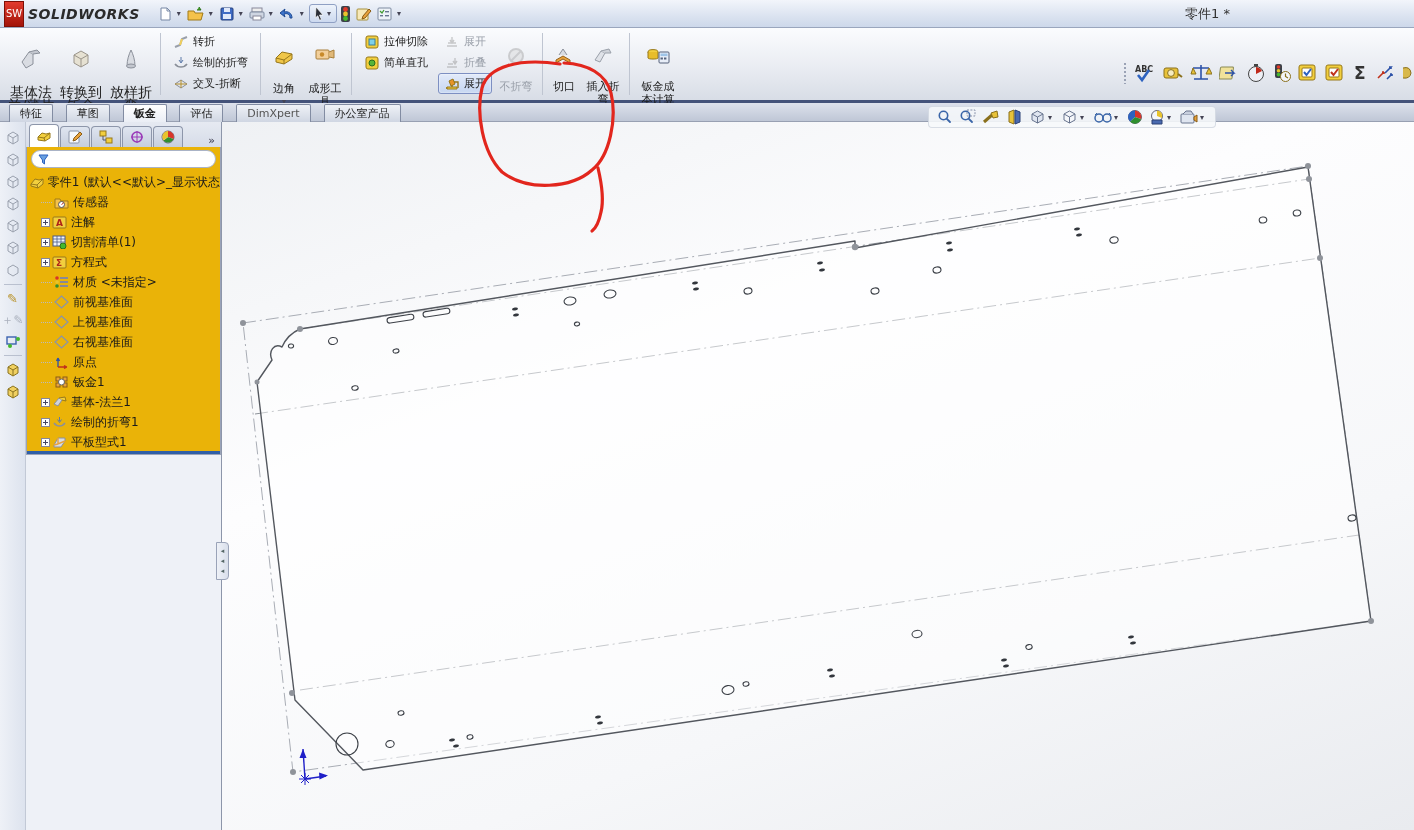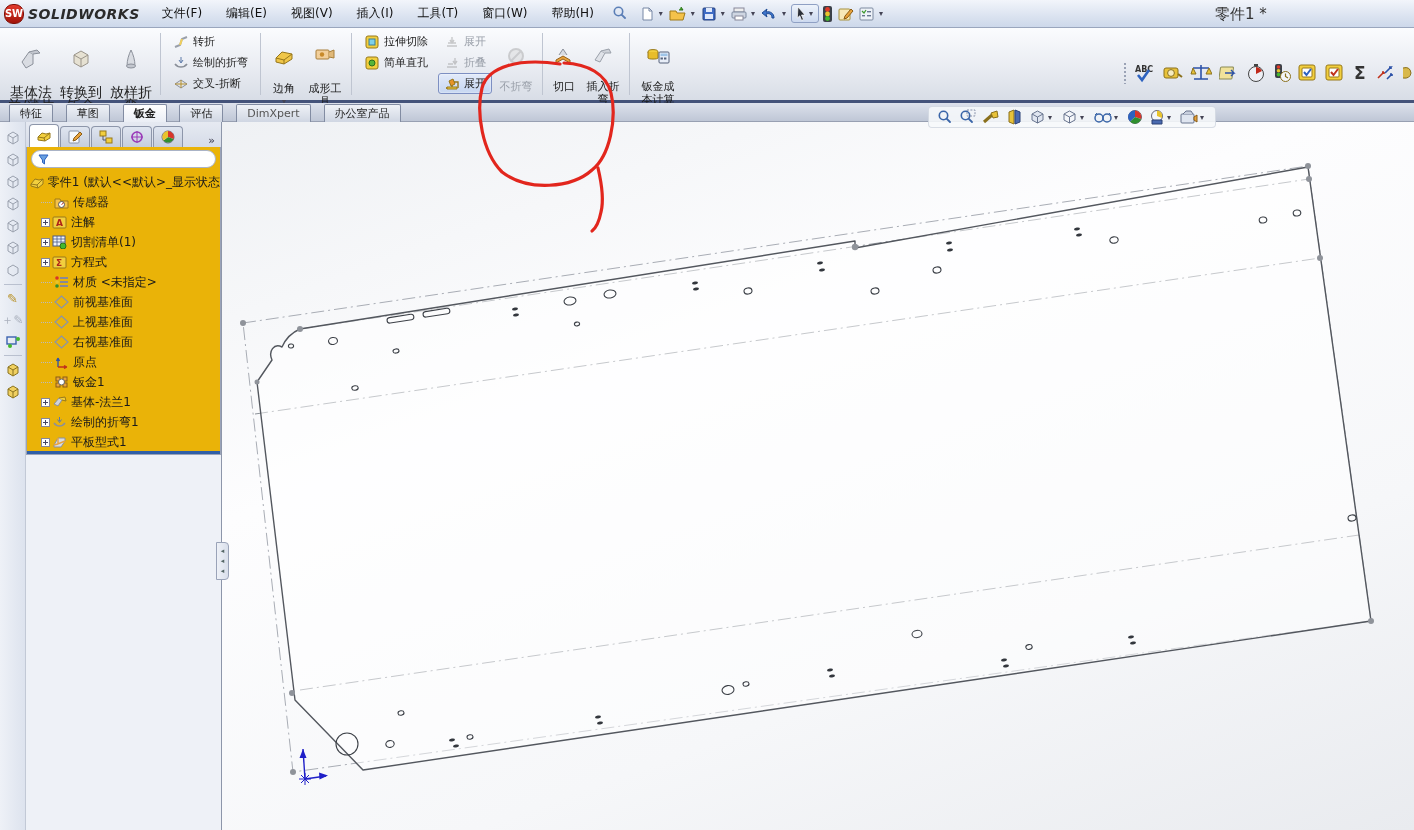--- a/index.html
+++ b/index.html
@@ -4,32 +4,32 @@
 <style>
   * { box-sizing: border-box; margin:0; padding:0; }
   html,body { width:1414px; height:830px; overflow:hidden; font-family:"DejaVu Sans","Liberation Sans",sans-serif; }
   body { position:relative; background:#e9edf5; font-size:12px; color:#1a1a1a; }
 
   
   .titlebar { position:absolute; left:0; top:0; width:1414px; height:28px;
     background:linear-gradient(#f2f5fb,#dbe3f0 60%,#cdd8ea); border-bottom:1px solid #9aa6bd;
     display:flex; align-items:center; }
   .logo { display:flex; align-items:center; gap:4px; padding:0 10px 0 4px; }
-  .swbadge { width:20px; height:20px; background:linear-gradient(#e23b2e,#a31409); color:#fff;
-    font-weight:bold; font-size:10px; display:flex; align-items:center; justify-content:center;
-    border-radius:9px; border:1px solid #7e0f06; }
+  .swbadge { width:20px; height:26px; background:linear-gradient(#e23b2e,#a31409); color:#fff;
+    font-weight:normal; font-size:10px; display:flex; align-items:center; justify-content:center;
+    border-radius:0; border:1px solid #7e0f06; }
   .swtext { font-style:italic; font-weight:bold; font-size:14px; color:#2a2a2a; letter-spacing:0.5px; }
   .menus { display:flex; align-items:center; height:100%; }
   .menu { padding:0 12px; line-height:27px; color:#111; cursor:default; }
   .qsearch { margin:0 6px; opacity:.8; }
   .quickbar { display:flex; align-items:center; gap:2px; margin-left:6px; }
   .qbtn { display:flex; align-items:center; padding:2px 1px; border-radius:3px; }
   .qdrop { font-size:8px; color:#445; margin:0 3px 0 1px; }
   .qsel { border:1px solid #8fa0c4; background:linear-gradient(#eef3fb,#ccd9ef); border-radius:3px; padding:1px 2px; display:flex; align-items:center;}
-  .doctitle { position:absolute; left:1215px; top:5px; font-size:15px; color:#333; }
+  .doctitle { position:absolute; left:1185px; top:5px; font-size:13px; color:#333; }
 
   
   .ribbon { position:absolute; left:0; top:28px; width:1414px; height:75px;
     background:linear-gradient(#fbfcfe,#e9ecf2 55%,#d8dde6); border-bottom:3px solid #44537a;
     display:flex; align-items:flex-start; padding:3px 0 0 6px; }
   .rbig { width:50px; text-align:center; font-size:14px; line-height:13px; color:#222;
     padding-top:2px; white-space:pre-line; }
   .rbig svg { display:block; margin:0 auto 1px; }
   .vsep { width:1px; height:62px; background:#bfc5d1; margin:2px 4px 0; }
   .rcol { display:flex; flex-direction:column; margin:0 2px; }
@@ -120,32 +120,20 @@
         <path d="M9.6 9.6 L13 13" stroke="#3a65a8" stroke-width="1.8" stroke-linecap="round"></path>
       </g>
   </defs>
 </svg>
 
 <div class="titlebar">
   <div class="logo">
     <span class="swbadge">SW</span>
     <span class="swtext">SOLIDWORKS</span>
   </div>
-  <div class="menus">
-    <span class="menu">文件(F)</span>
-    <span class="menu">编辑(E)</span>
-    <span class="menu">视图(V)</span>
-    <span class="menu">插入(I)</span>
-    <span class="menu">工具(T)</span>
-    <span class="menu">窗口(W)</span>
-    <span class="menu">帮助(H)</span>
-    <span class="qsearch"><svg width="14" height="14">
-          <use href="#mag"></use>
-        </svg></span>
-  </div>
   <div class="quickbar">
     <span class="qbtn">
         <svg width="16" height="16">
           <path d="M4 2 H10 L13 5 V14 H4 Z" fill="#fff" stroke="#7787a5"></path>
           <path d="M10 2 V5 H13" fill="none" stroke="#7787a5"></path>
         </svg>
       </span>
       <span class="qdrop">▾</span>
     <span class="qbtn">
         <svg width="18" height="16">

